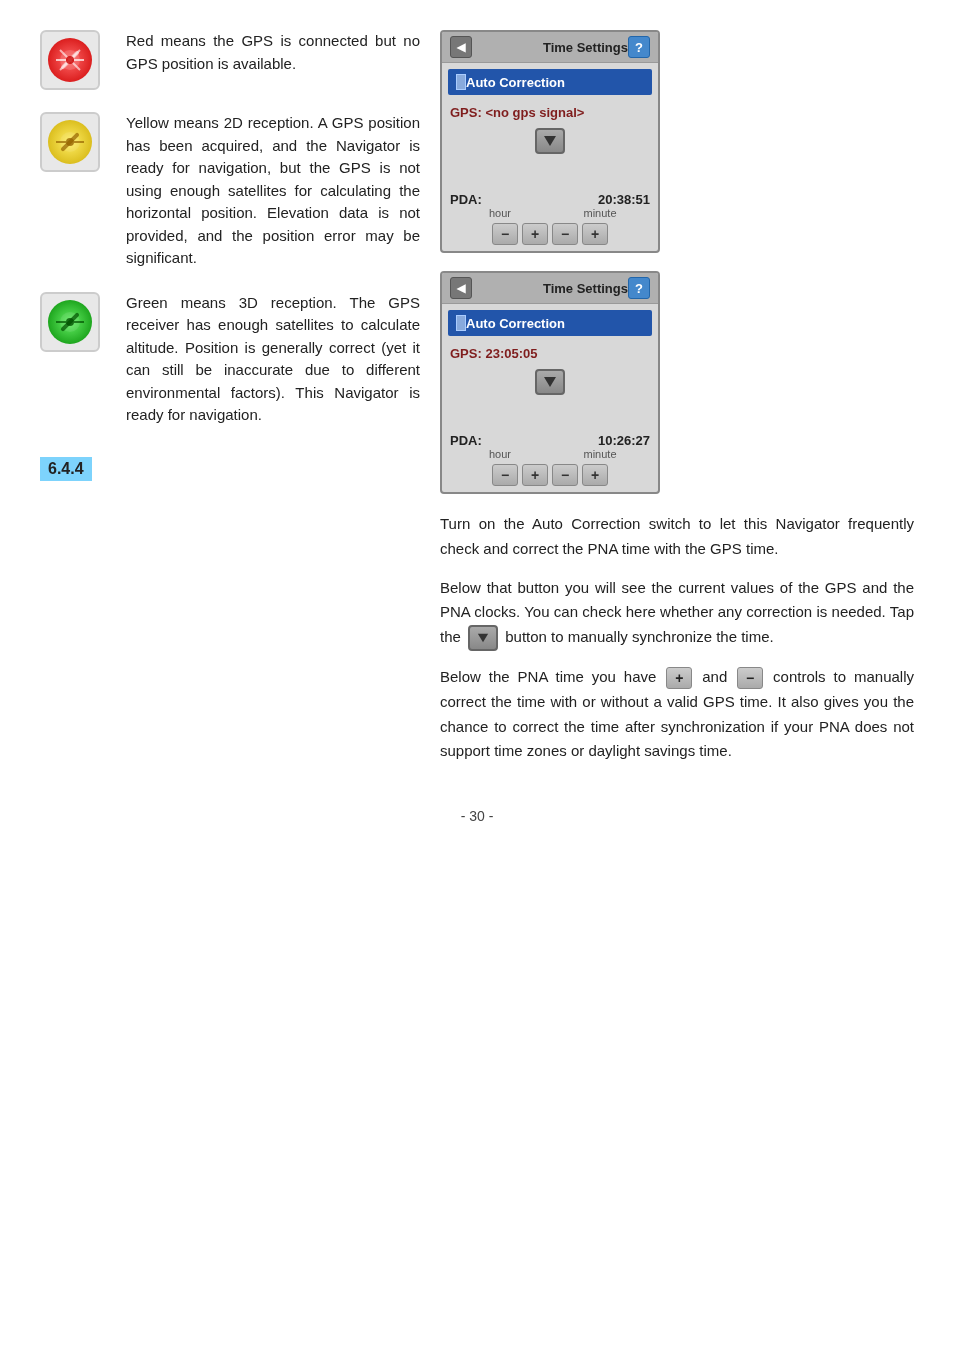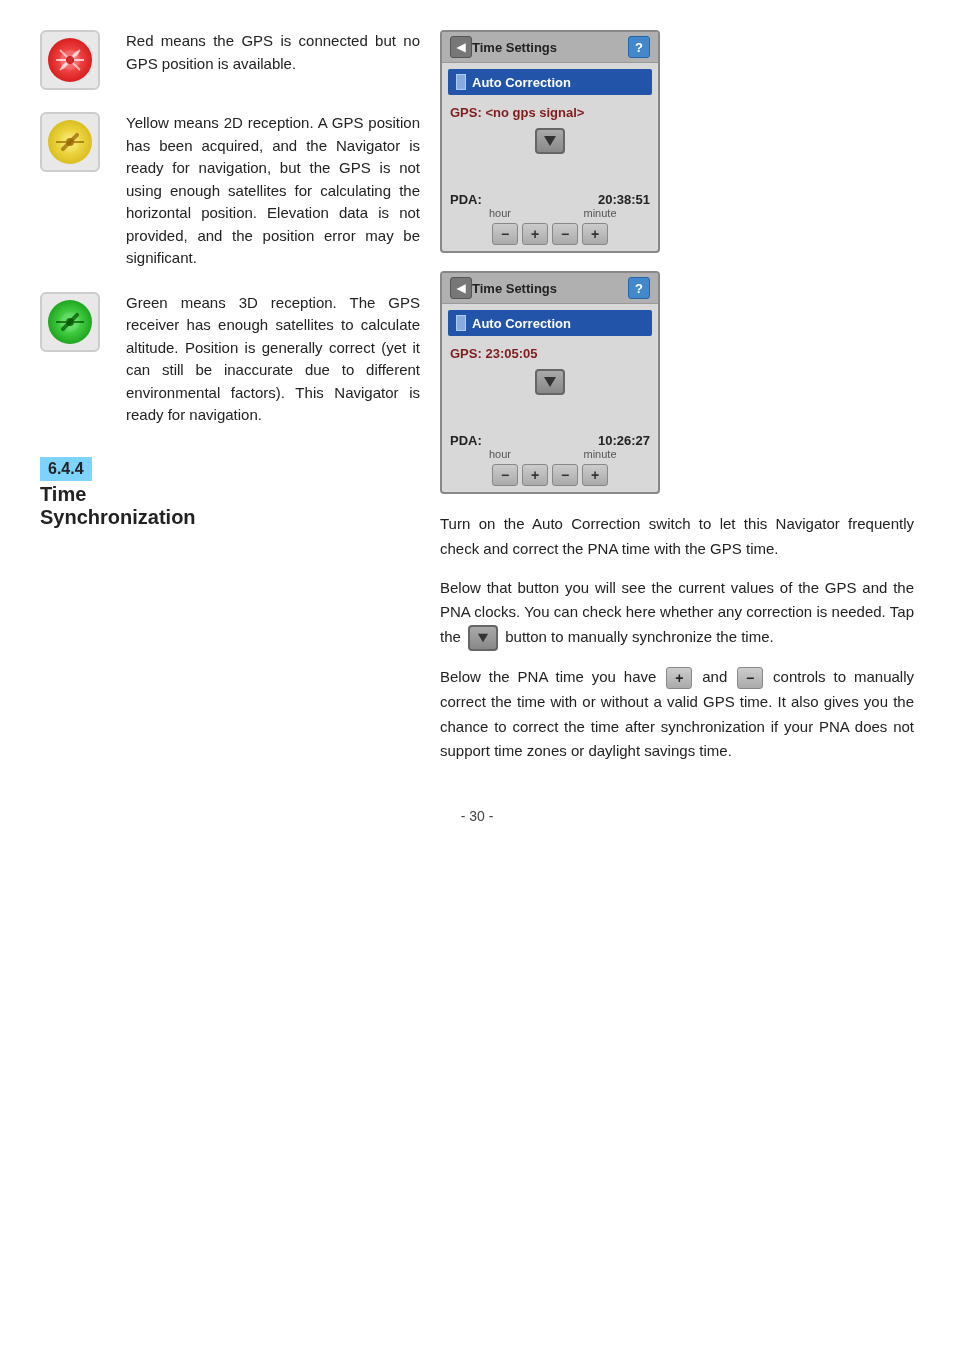--- a/index.html
+++ b/index.html
@@ -116,21 +116,21 @@
       padding: 4px 8px;
       border-bottom: 1px solid #999;
       justify-content: space-between;
     }
 
     .time-panel-title {
       font-size: 13px;
       font-weight: bold;
       color: #222;
       flex: 1;
-      text-align: left;
+      text-align: right;
     }
 
     .back-btn {
       width: 22px;
       height: 22px;
       background: #777;
       border: 1px solid #555;
       border-radius: 3px;
       display: flex;
       align-items: center;
@@ -158,21 +158,21 @@
     .auto-correction-bar {
       background: #2255aa;
       color: white;
       font-size: 13px;
       font-weight: bold;
       padding: 5px 8px;
       margin: 6px;
       border-radius: 2px;
       display: flex;
       align-items: center;
-      gap: 6px;
+      gap: 0;
     }
 
     .toggle-indicator {
       width: 10px;
       height: 16px;
       background: #88aadd;
       border: 1px solid #aaccff;
       display: inline-block;
     }
 
@@ -348,21 +348,20 @@
             <line x1="4" y1="18" x2="14" y2="18" stroke="rgba(0,80,0,0.7)" stroke-width="2"></line>
             <line x1="22" y1="18" x2="32" y2="18" stroke="rgba(0,80,0,0.7)" stroke-width="2"></line>
           </svg>
         </div>
       </div>
       <div class="gps-text">Green means 3D reception. The GPS receiver has enough satellites to calculate altitude. Position is generally correct (yet it can still be inaccurate due to different environmental factors). This Navigator is ready for navigation.</div>
     </div>
 
     <div class="section-heading">
       <span class="section-number">6.4.4</span>
-      <span class="section-title-bold" style="font-size:20px;font-weight:bold;margin-top:2px;">Time<br>Synchronization</span>
     </div>
   </div>
 
   <div class="right-column">
 
     <div class="time-panel">
       <div class="time-panel-header">
         <div class="back-btn">◀</div>
         <span class="time-panel-title">Time Settings</span>
         <div class="help-btn">?</div>

